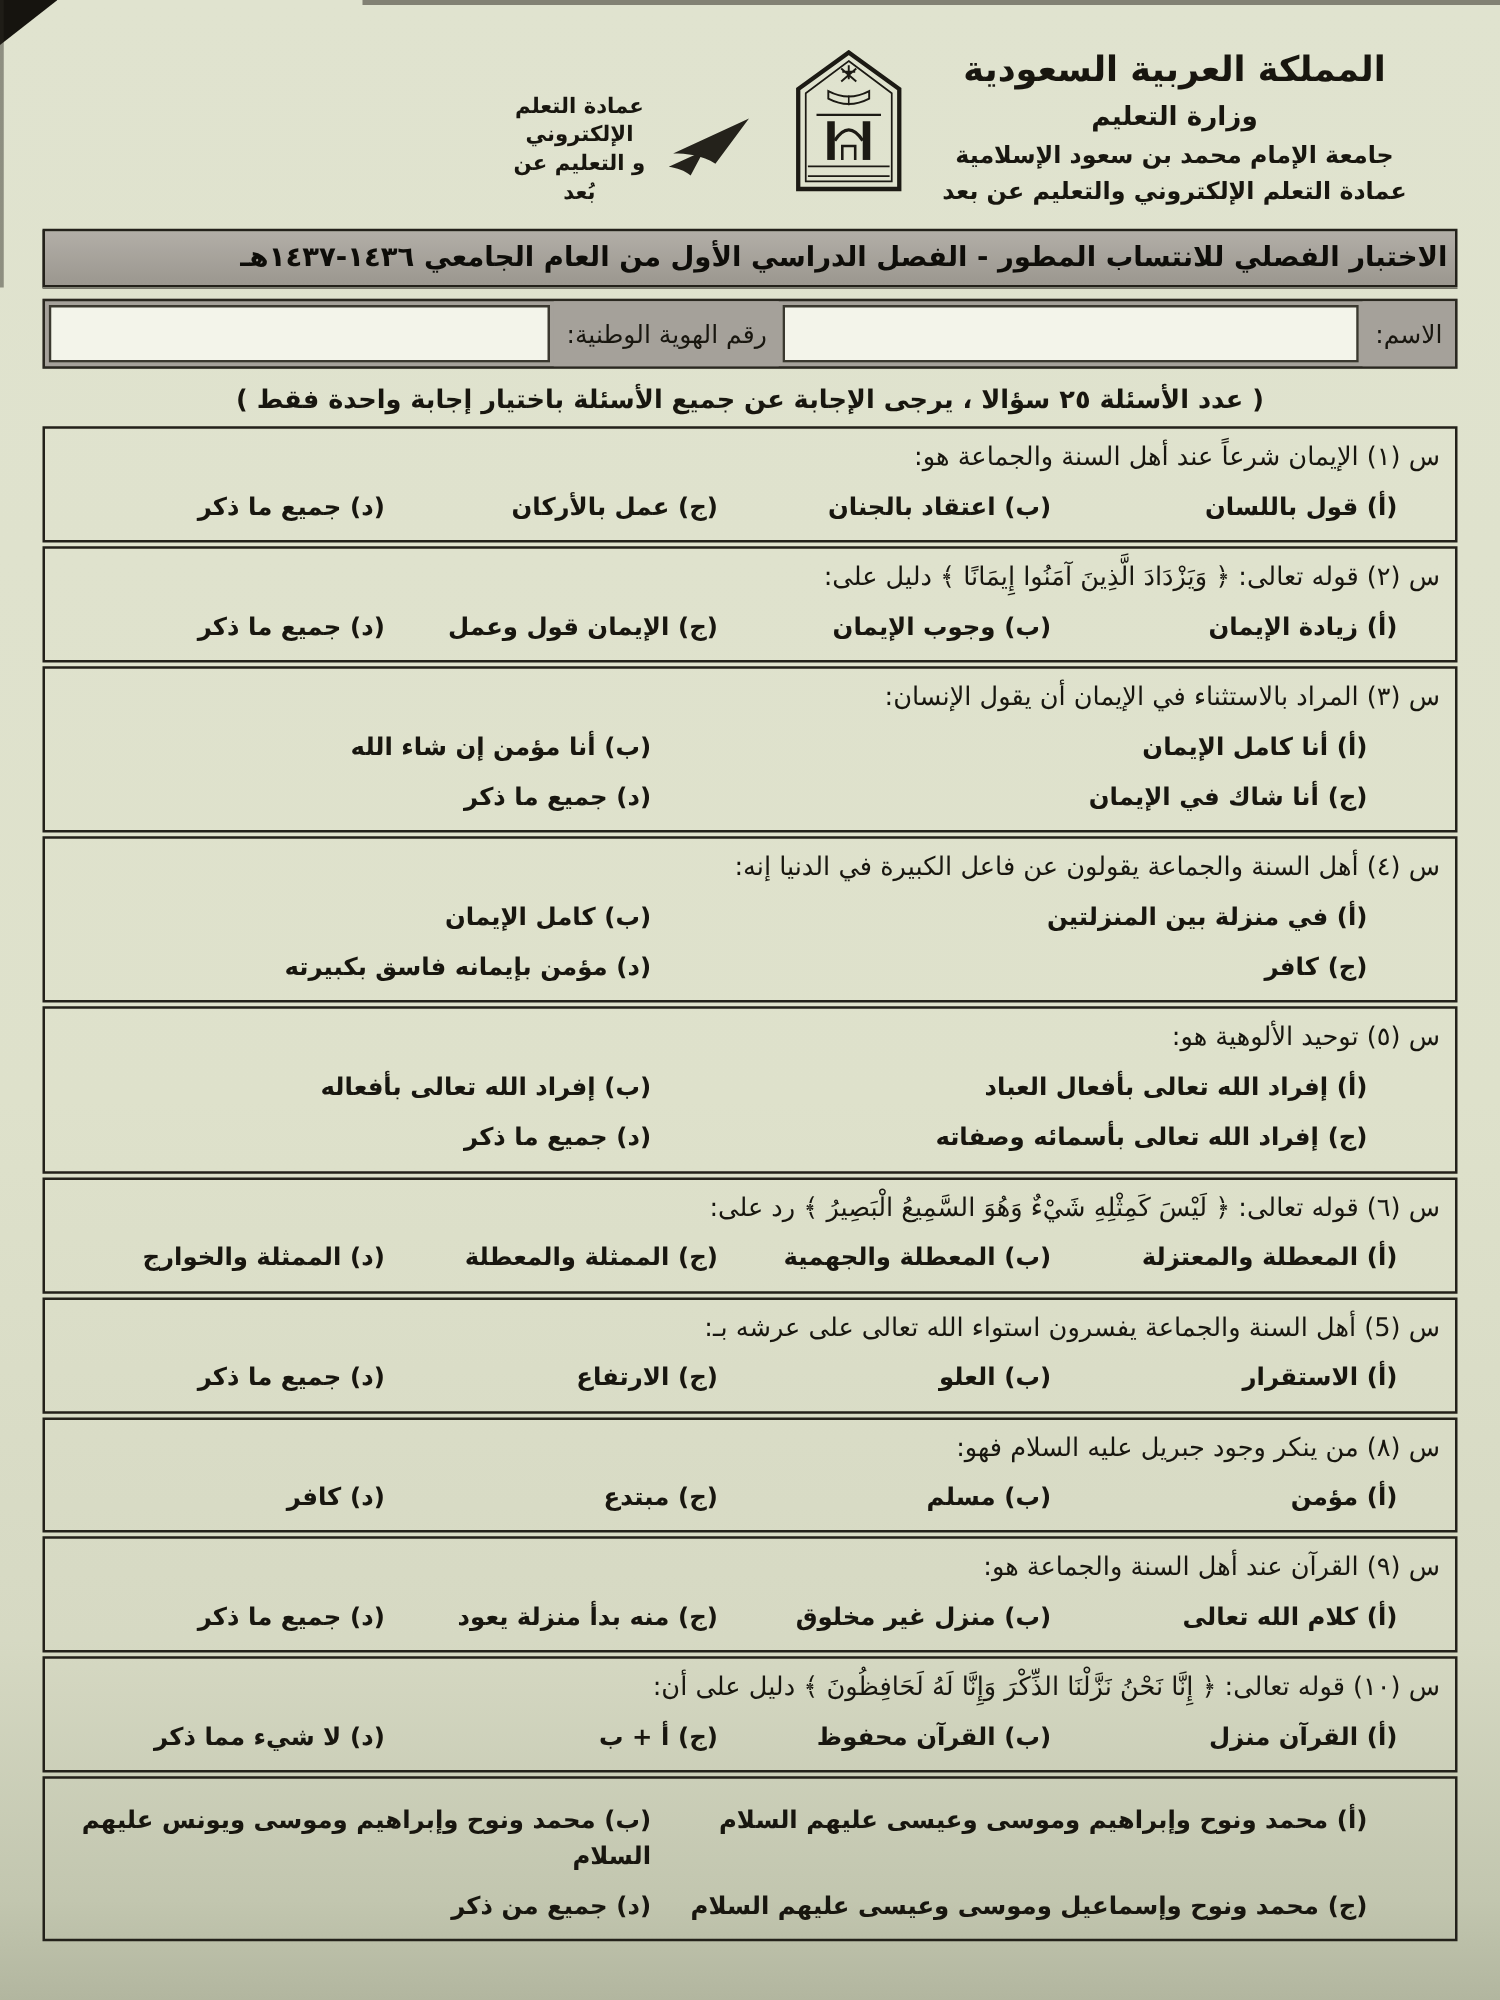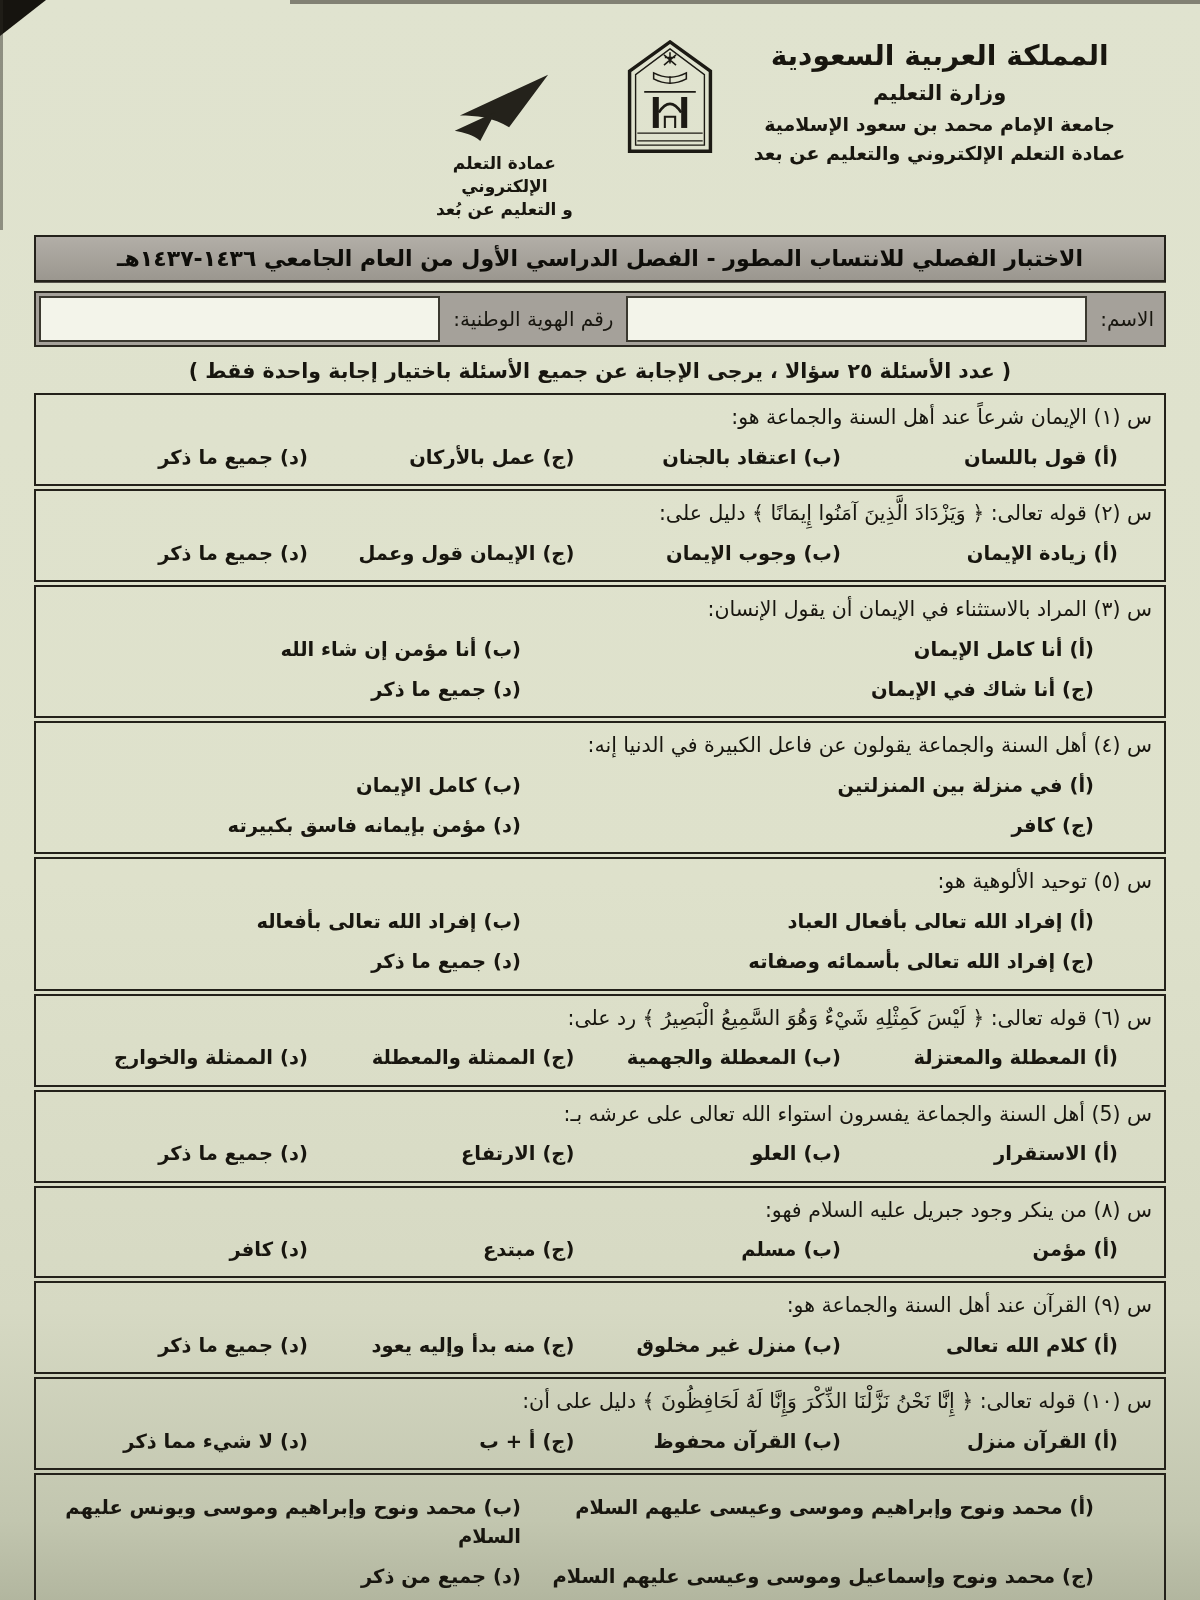--- a/index.html
+++ b/index.html
@@ -14,28 +14,28 @@
   .edge-left{position:absolute;top:0;left:0;width:3px;height:230px;background:#2b2921;opacity:.45;}
   .content{position:absolute;top:0;left:0;right:0;bottom:0;padding:26px 34px 0;direction:rtl;}
 
   
   .header{display:flex;align-items:flex-start;}
   .hdr-callig{width:40%;text-align:center;padding-top:8px;line-height:1.55;}
   .hdr-callig .cl{font-weight:bold;}
   .cl1{font-size:28px;}.cl2{font-size:21px;}.cl3{font-size:19px;}.cl4{font-size:19px;}
   .hdr-mid{width:27%;display:flex;justify-content:center;align-items:flex-start;gap:26px;padding-top:14px;}
   .imam-logo{flex:0 0 auto;}
-  .elearn{display:flex;flex-direction:column;align-items:center;margin-top:28px;}
+  .elearn{display:flex;flex-direction:row;align-items:center;margin-top:28px;}
   .elearn-caption{font-weight:bold;font-size:17px;line-height:1.35;text-align:center;margin-top:6px;}
   .hdr-info{width:33%;font-weight:bold;font-size:21px;line-height:1.62;text-align:right;padding-top:12px;padding-left:40px;box-sizing:border-box;}
 
   
   .title-bar{
     margin-top:14px;border:2px solid #23211a;background:linear-gradient(180deg,#b2aea7,#9b978f);
-    text-align:center;font-weight:bold;font-size:22px;padding:9px 6px;color:#0e0d09;
+    font-weight:bold;font-size:22px;padding:9px 6px;color:#0e0d09;
     box-shadow:0 1px 0 #55524a;
   }
   
   .id-row{display:flex;border:2px solid #2a2820;margin-top:9px;height:52px;background:#a5a19a;}
   .id-label{display:flex;align-items:center;padding:0 10px;font-weight:normal;font-size:20px;background:#a5a19a;white-space:nowrap;}
   .id-field{flex:1;background:#f3f4ea;border:2px solid #3a382f;margin:3px;}
   .id-field.name{flex:1.15;}
 
   .instruction{text-align:center;font-weight:bold;font-size:20.5px;margin:12px 0 10px;}
 
@@ -187,21 +187,21 @@
         <div class="opt"><span class="opt-letter">(ج)</span><span>مبتدع</span></div>
         <div class="opt"><span class="opt-letter">(د)</span><span>كافر</span></div>
       </div>
     </section>
 
     <section class="q">
       <div class="q-text">س (٩) القرآن عند أهل السنة والجماعة هو:</div>
       <div class="opts opt-row">
         <div class="opt"><span class="opt-letter">(أ)</span><span>كلام الله تعالى</span></div>
         <div class="opt"><span class="opt-letter">(ب)</span><span>منزل غير مخلوق</span></div>
-        <div class="opt"><span class="opt-letter">(ج)</span><span>منه بدأ وإليه يعود</span></div>
+        <div class="opt"><span class="opt-letter">(ج)</span><span>منه بدأ منزلة يعود</span></div>
         <div class="opt"><span class="opt-letter">(د)</span><span>جميع ما ذكر</span></div>
       </div>
     </section>
 
     <section class="q">
       <div class="q-text">س (١٠) قوله تعالى: ﴿ إِنَّا نَحْنُ نَزَّلْنَا الذِّكْرَ وَإِنَّا لَهُ لَحَافِظُونَ ﴾ دليل على أن:</div>
       <div class="opts opt-row">
         <div class="opt"><span class="opt-letter">(أ)</span><span>القرآن منزل</span></div>
         <div class="opt"><span class="opt-letter">(ب)</span><span>القرآن محفوظ</span></div>
         <div class="opt"><span class="opt-letter">(ج)</span><span>أ + ب</span></div>

